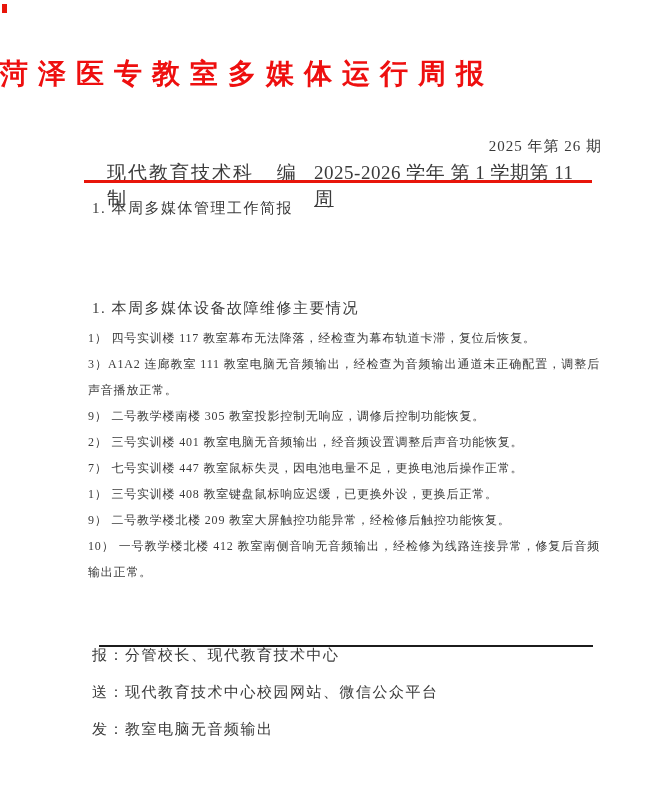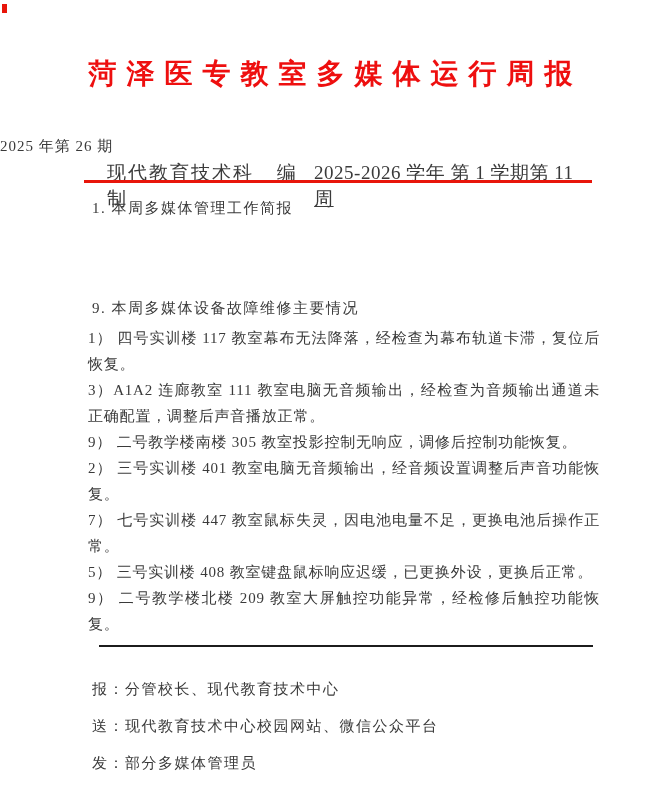--- a/index.html
+++ b/index.html
@@ -22,33 +22,33 @@
     top: 4px;
     width: 5px;
     height: 9px;
     background: #e8150a;
   }
   .report-title {
     position: absolute;
     top: 55px;
     left: 0;
     width: 671px;
-    text-align: center;
+    text-align: left;
     font-size: 28px;
     font-weight: bold;
     color: #ee0f0f;
     letter-spacing: 10px;
     white-space: nowrap;
   }
   .issue-line {
     position: absolute;
     top: 137px;
     left: 0;
     width: 602px;
-    text-align: left;
+    text-align: right;
     font-size: 15px;
     letter-spacing: 1px;
   }
   .meta-row {
     position: absolute;
     top: 160px;
     left: 107px;
     width: 485px;
     display: flex;
     justify-content: space-between;
@@ -71,39 +71,39 @@
     font-size: 15px;
     letter-spacing: 1.5px;
   }
   .sec1 { top: 199px; }
   .sec2 { top: 299px; }
   .fault-list {
     position: absolute;
     top: 325px;
     left: 88px;
     width: 512px;
-    font-size: 15px;
+    font-size: 12px;
     line-height: 26px;
     letter-spacing: 0.8px;
   }
   .fault-list p {
     margin: 0;
     text-align: justify;
   }
   .black-rule {
     position: absolute;
     top: 645px;
     left: 99px;
     width: 494px;
     height: 2px;
     background: #1c1c1c;
   }
   .footer {
     position: absolute;
-    top: 678px;
+    top: 644px;
     left: 92px;
     width: 508px;
     font-size: 15px;
     letter-spacing: 1.5px;
   }
   .footer p {
     margin: 0 0 15px 0;
     line-height: 22px;
   }
 </style>
@@ -123,33 +123,34 @@
       <span>现代教育技术科</span>
       <span class="compiler-label">编制</span>
     </span>
     <span class="meta-right">2025-2026 学年 第 1 学期第 11 周</span>
   </div>
 
   <div class="red-rule"></div>
 
   <div class="sec-heading sec1">1. 本周多媒体管理工作简报</div>
 
-  <div class="sec-heading sec2">9. 本周多媒体设备故障维修主要情况</div>
+  <div class="sec-heading sec2">1. 本周多媒体设备故障维修主要情况</div>
 
   <div class="fault-list">
     <p>1） 四号实训楼 117 教室幕布无法降落，经检查为幕布轨道卡滞，复位后恢复。</p>
     <p>3）A1A2 连廊教室 111 教室电脑无音频输出，经检查为音频输出通道未正确配置，调整后声音播放正常。</p>
     <p>9） 二号教学楼南楼 305 教室投影控制无响应，调修后控制功能恢复。</p>
     <p>2） 三号实训楼 401 教室电脑无音频输出，经音频设置调整后声音功能恢复。</p>
     <p>7） 七号实训楼 447 教室鼠标失灵，因电池电量不足，更换电池后操作正常。</p>
-    <p>5） 三号实训楼 408 教室键盘鼠标响应迟缓，已更换外设，更换后正常。</p>
+    <p>1） 三号实训楼 408 教室键盘鼠标响应迟缓，已更换外设，更换后正常。</p>
     <p>9） 二号教学楼北楼 209 教室大屏触控功能异常，经检修后触控功能恢复。</p>
+    <p>10） 一号教学楼北楼 412 教室南侧音响无音频输出，经检修为线路连接异常，修复后音频输出正常。</p>
   </div>
 
   <div class="black-rule"></div>
 
   <div class="footer">
     <p>报：分管校长、现代教育技术中心</p>
     <p>送：现代教育技术中心校园网站、微信公众平台</p>
-    <p>发：部分多媒体管理员</p>
+    <p>发：教室电脑无音频输出</p>
   </div>
 
 </div>
 
 </body></html>

